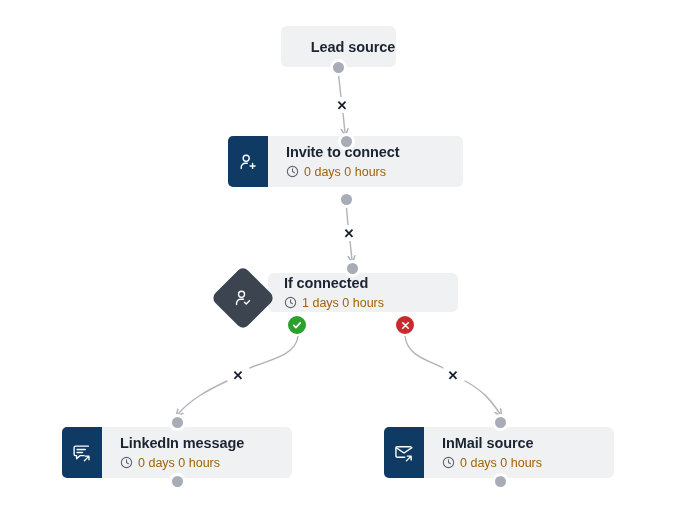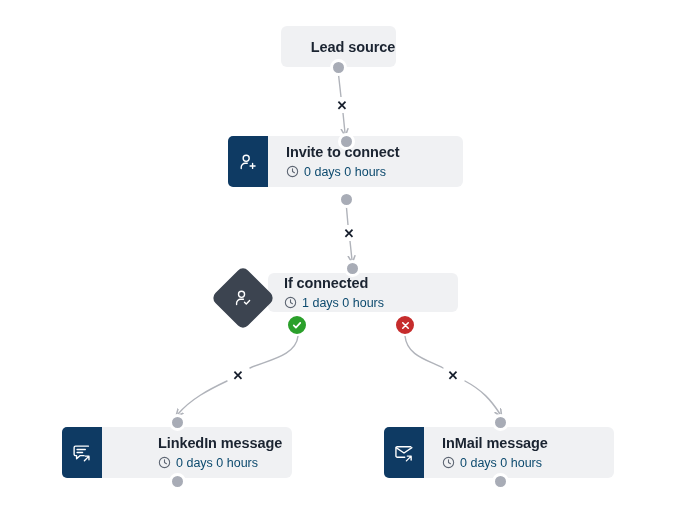--- a/index.html
+++ b/index.html
@@ -62,21 +62,21 @@
     color: #1b2431;
     font-size: 14.5px;
     font-weight: bold;
     line-height: 17px;
     letter-spacing: -0.1px;
   }
   .node-sub {
     display: flex;
     align-items: center;
     gap: 5px;
-    color: #0c4a6e;
+    color: #a16207;
     font-size: 12.5px;
     line-height: 16px;
     margin-top: 3px;
   }
   .node-sub svg { display: block; flex: 0 0 auto; }
 
   .plain-title {
     color: #1b2431;
     font-size: 14.5px;
     font-weight: bold;
@@ -221,21 +221,21 @@
   <div class="diamond" style="left:220px; top:275px;">
     <div class="d-inner">
       <svg width="22" height="22" viewBox="0 0 24 24" fill="none" stroke="#ffffff" stroke-width="1.5" stroke-linecap="round" stroke-linejoin="round">
         <circle cx="10.4" cy="8" r="3.3"></circle>
         <path d="M5 19.2 v-1.4 a4.4 4.4 0 0 1 4.4 -4.4 h3.1"></path>
         <path d="M13.6 16.6 l2 2 l3.6 -3.8"></path>
       </svg>
     </div>
   </div>
 
-  <div class="node" style="left:62px; top:427px; width:230px; height:51px;gap:38px;">
+  <div class="node" style="left:62px; top:427px; width:230px; height:51px;">
     <div class="icon-tile">
       <svg width="22" height="22" viewBox="0 0 24 24" fill="none" stroke="#ffffff" stroke-width="1.5" stroke-linecap="round" stroke-linejoin="round">
         <path d="M19 4.5 H5 a1.6 1.6 0 0 0 -1.6 1.6 v7.2 a1.6 1.6 0 0 0 1.6 1.6 h1.1 v3.4 l3.6 -3.4 h4.6"></path>
         <path d="M6.6 8.2 h9 M6.6 11.4 h6"></path>
         <path d="M14.6 20.4 l5 -5 M15.6 15.4 h4 v4"></path>
       </svg>
     </div>
     <div class="node-body">
       <div class="node-title">LinkedIn message</div>
       <div class="node-sub">
@@ -250,21 +250,21 @@
 
   <div class="node" style="left:384px; top:427px; width:230px; height:51px;">
     <div class="icon-tile">
       <svg width="22" height="22" viewBox="0 0 24 24" fill="none" stroke="#ffffff" stroke-width="1.5" stroke-linecap="round" stroke-linejoin="round">
         <path d="M19.4 5.2 H4.6 a1.4 1.4 0 0 0 -1.4 1.4 v8.6 a1.4 1.4 0 0 0 1.4 1.4 h8.2"></path>
         <path d="M3.4 6.2 L12 12 l8.6 -5.8"></path>
         <path d="M14.6 20.6 l5.2 -5.2 M15.6 15.4 h4.2 v4.2"></path>
       </svg>
     </div>
     <div class="node-body">
-      <div class="node-title">InMail message</div>
+      <div class="node-title">InMail source</div>
       <div class="node-sub">
         <svg width="13" height="13" viewBox="0 0 24 24" fill="none" stroke="#5e6673" stroke-width="2" stroke-linecap="round" stroke-linejoin="round">
           <circle cx="12" cy="12" r="9.5"></circle>
           <path d="M12 6.8 V12 L15.6 14.2"></path>
         </svg>
         <span>0 days 0 hours</span>
       </div>
     </div>
   </div>
 

